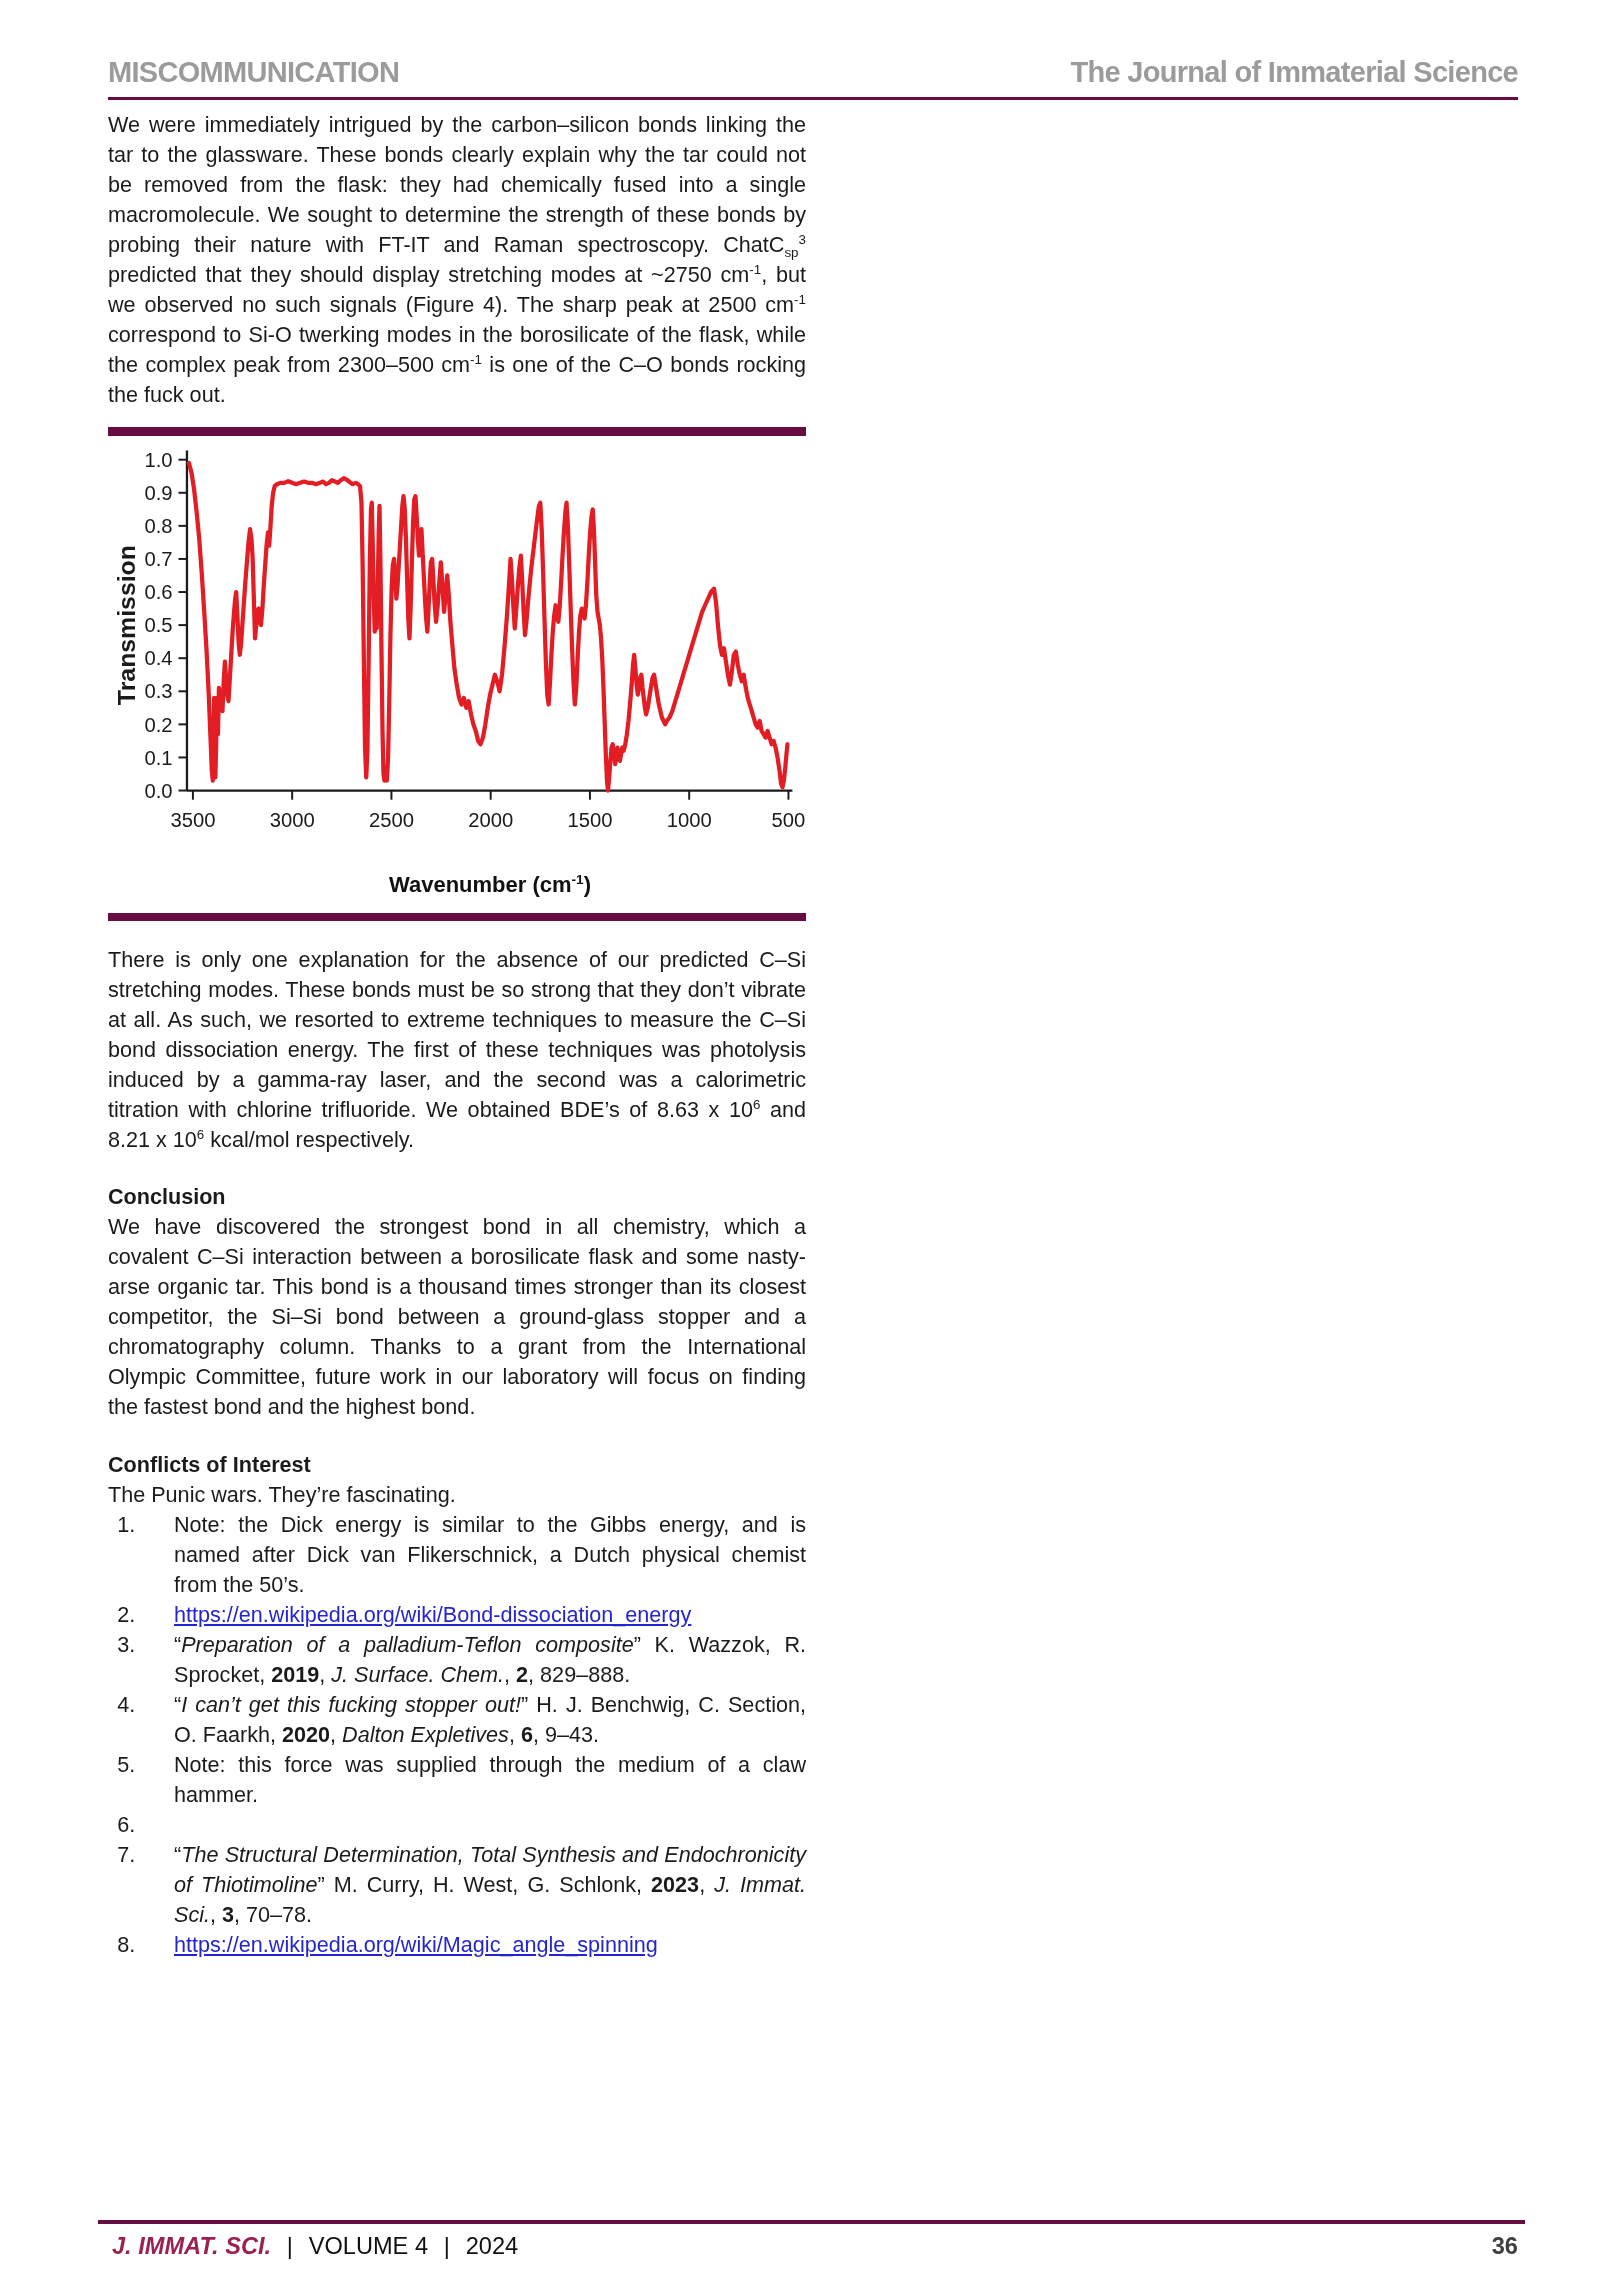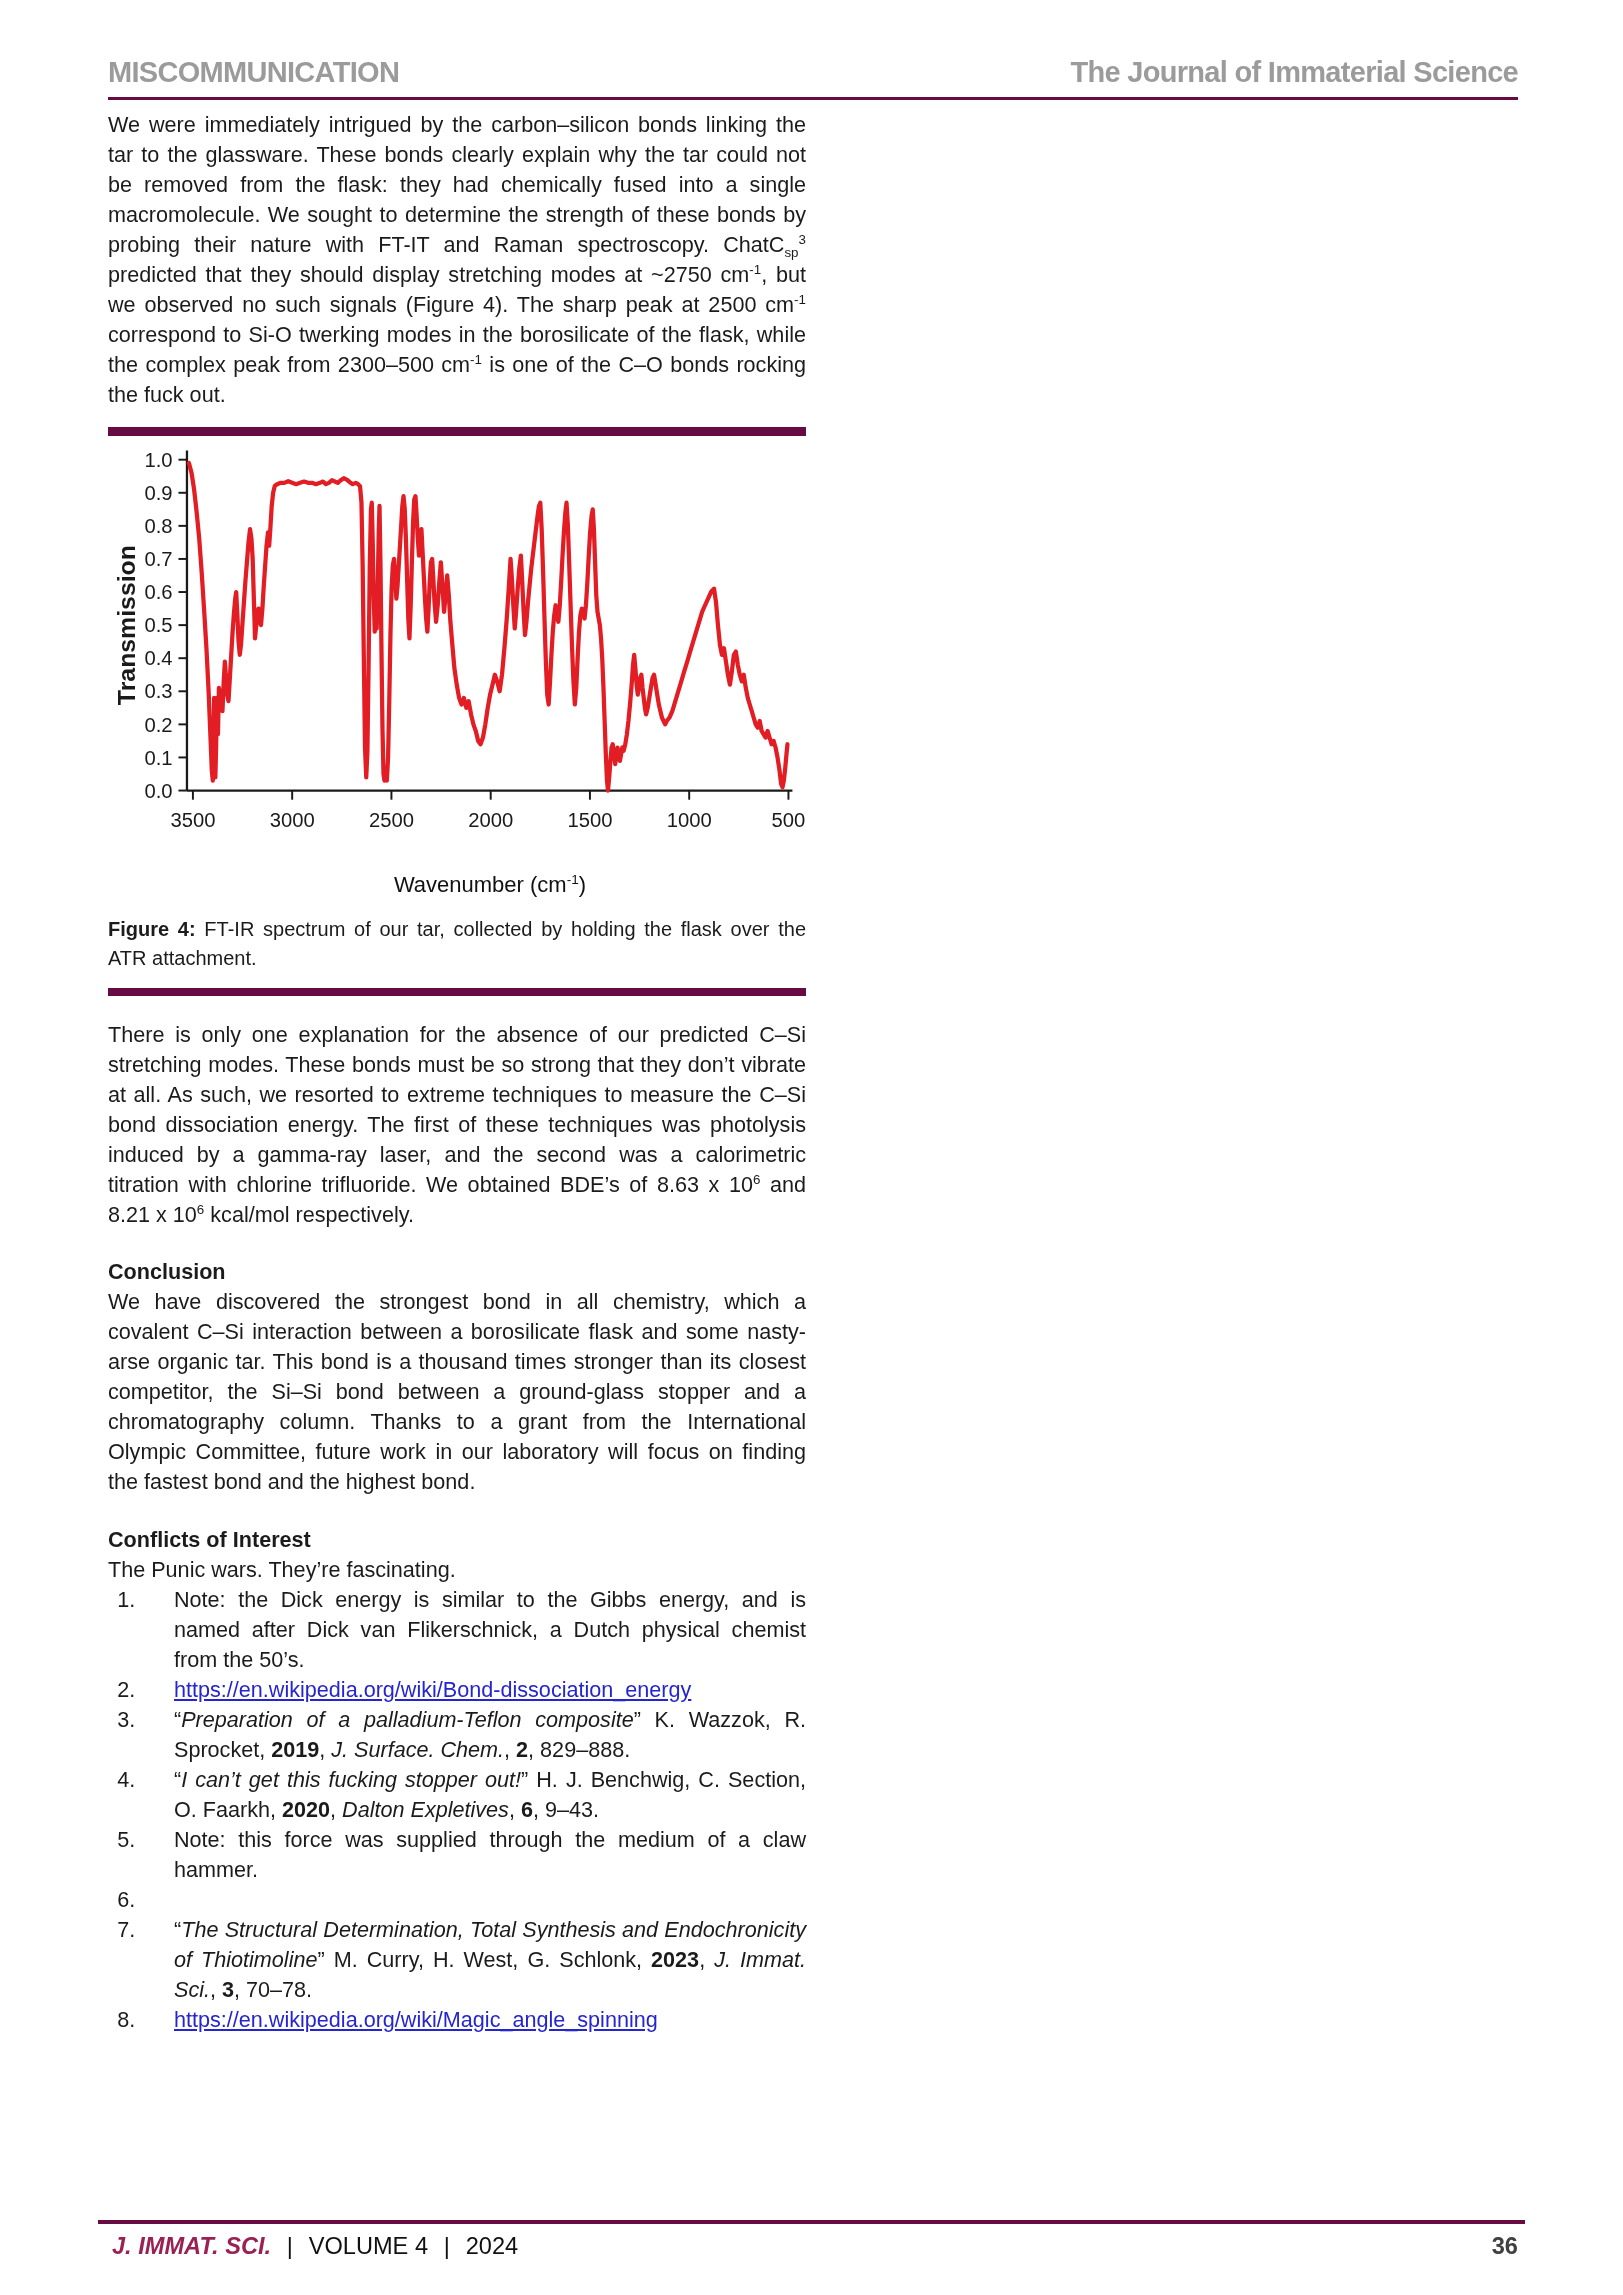--- a/index.html
+++ b/index.html
@@ -34,21 +34,21 @@
   .sup{vertical-align:super;font-size:0.62em;line-height:0}
   .sub{vertical-align:sub;font-size:0.62em;line-height:0}
   .i{font-style:italic}
   .b{font-weight:700}
   .link{color:var(--link);text-decoration:underline;word-break:break-all;cursor:pointer}
   .accent-bar{height:9.2px;background:var(--accent)}
   .bar-top{margin-top:17px}
   .bar-bottom{height:8.5px;margin-top:14.4px}
   
   .figure-wrap{margin-top:7.9px}
-  .chart-xlabel{width:606px;margin-left:79px;text-align:center;font-size:22px;font-weight:400;color:#111;margin-top:1.3px}
+  .chart-xlabel{width:606px;margin-left:79px;text-align:center;font-size:22px;font-weight:700;color:#111;margin-top:1.3px}
   .figure-caption{margin-top:17px;font-size:20px;line-height:29px;text-align:justify}
   
   .section-heading{font-size:21.6px;line-height:30px;font-weight:700;margin-top:27.5px}
   .para-after-heading{margin-top:0}
   .p2{margin-top:23.6px}
   
   .ref-list{margin-top:0}
   .ref-item{position:relative;padding-left:66px;font-size:21.6px;line-height:30px;text-align:justify;min-height:30px}
   .ref-num{position:absolute;left:9.2px;top:0;font-size:21.6px}
   
@@ -114,21 +114,20 @@
           <line x1="736.3213114754099" y1="530" x2="736.3213114754099" y2="544" stroke="#1a1a1a" stroke-width="3"></line>
           <text x="736.3213114754099" y="586" font-size="31" fill="#1a1a1a" text-anchor="middle" font-family="Liberation Sans, sans-serif">1500</text>
           <line x1="888.1245901639344" y1="530" x2="888.1245901639344" y2="544" stroke="#1a1a1a" stroke-width="3"></line>
           <text x="888.1245901639344" y="586" font-size="31" fill="#1a1a1a" text-anchor="middle" font-family="Liberation Sans, sans-serif">1000</text>
           <line x1="1039.9278688524591" y1="530" x2="1039.9278688524591" y2="544" stroke="#1a1a1a" stroke-width="3"></line>
           <text x="1039.9278688524591" y="586" font-size="31" fill="#1a1a1a" text-anchor="middle" font-family="Liberation Sans, sans-serif">500</text>
           <text transform="rotate(-90)" x="-277" y="40" text-anchor="middle" font-size="38" font-weight="bold" fill="#1a1a1a" font-family="Liberation Sans, sans-serif">Transmission</text>
           <polyline points="123.0,29.1 127.0,44.2 130.9,69.5 134.9,105.0 138.8,145.4 142.5,196.0 146.1,251.7 149.8,312.4 153.1,378.2 155.8,444.0 158.0,499.6 159.5,514.8 160.7,464.2 161.6,388.3 162.5,459.2 163.4,509.8 164.6,464.2 165.8,388.3 167.4,444.0 168.9,373.1 170.7,398.4 172.5,378.2 174.3,408.6 176.2,363.0 178.0,332.7 179.8,358.0 181.6,383.3 183.5,393.4 185.6,358.0 187.7,322.5 189.8,287.1 192.0,256.8 193.8,236.5 195.3,226.4 197.1,261.8 198.9,302.3 200.8,322.5 202.6,307.4 204.7,277.0 206.8,246.6 209.3,211.2 211.7,180.9 214.1,150.5 216.5,130.3 218.7,145.4 220.5,175.8 222.3,236.5 224.1,297.2 226.0,277.0 227.8,256.8 229.6,251.7 231.4,271.9 233.2,277.0 235.4,251.7 237.5,216.3 239.6,185.9 241.7,155.6 243.9,135.3 245.7,155.6 247.5,130.3 249.6,94.8 251.8,74.6 254.2,64.5 257.2,61.9 262.7,59.4 268.8,59.4 274.8,56.9 280.9,59.4 287.0,61.4 293.1,59.4 299.1,57.4 305.2,59.4 311.3,59.4 317.3,61.4 323.4,59.4 328.0,57.4 332.5,61.4 337.1,59.4 341.6,55.4 346.2,57.4 350.7,59.4 355.3,55.4 359.8,52.3 364.4,54.4 369.0,58.4 373.5,61.4 378.1,59.4 381.7,61.4 384.7,64.5 386.9,89.8 388.7,185.9 390.5,327.6 392.3,464.2 394.2,509.8 396.0,469.3 397.8,337.7 399.6,185.9 401.4,99.9 402.7,89.8 404.2,155.6 405.7,236.5 407.2,287.1 408.7,256.8 410.2,282.1 411.8,216.3 413.3,135.3 414.5,94.8 416.0,185.9 417.5,317.5 419.1,438.9 420.6,504.7 422.1,514.8 423.9,509.8 425.7,514.8 427.6,479.4 429.4,393.4 431.2,292.2 433.0,221.3 434.8,185.9 436.7,175.8 438.5,206.2 440.3,236.5 442.1,216.3 443.9,185.9 445.8,155.6 447.6,125.2 449.4,94.8 451.2,79.7 453.1,99.9 454.9,145.4 456.7,206.2 458.5,266.9 460.3,297.2 462.2,246.6 464.0,180.9 465.8,120.1 467.6,84.7 469.5,79.7 471.3,110.0 473.1,145.4 474.9,170.7 476.7,150.5 478.6,130.3 480.4,165.7 482.2,201.1 484.0,236.5 485.8,266.9 487.7,287.1 489.5,251.7 491.3,211.2 493.1,180.9 495.0,175.8 496.8,206.2 498.6,241.6 501.0,271.9 503.5,246.6 505.9,211.2 508.3,180.9 510.7,216.3 513.2,256.8 515.6,231.5 518.0,201.1 520.5,231.5 522.9,271.9 525.9,307.4 529.0,342.8 532.6,368.1 536.2,388.3 539.9,398.4 543.5,388.3 547.2,403.5 550.8,393.4 554.5,413.6 558.1,428.8 561.7,438.9 565.4,454.1 569.0,459.2 572.7,449.0 576.3,428.8 580.0,403.5 583.6,383.3 587.3,368.1 590.9,352.9 594.5,363.0 598.2,378.2 601.8,352.9 605.5,312.4 609.1,266.9 612.1,221.3 614.9,175.8 617.0,206.2 619.1,246.6 621.3,282.1 623.4,256.8 625.8,221.3 628.2,191.0 630.7,170.7 632.8,211.2 634.9,256.8 637.0,292.2 639.2,271.9 641.6,241.6 644.0,216.3 646.5,191.0 648.9,170.7 651.3,150.5 653.7,130.3 656.2,110.0 658.3,94.8 660.4,89.8 662.5,130.3 664.7,196.0 666.8,266.9 668.9,332.7 671.0,383.3 673.2,398.4 675.3,363.0 677.4,322.5 679.5,287.1 681.7,261.8 683.8,246.6 685.9,261.8 688.0,271.9 690.2,246.6 692.3,211.2 694.4,170.7 696.5,135.3 698.7,105.0 700.5,89.8 702.6,125.2 704.7,185.9 706.9,251.7 709.0,312.4 711.1,363.0 713.2,398.4 715.4,373.1 717.5,327.6 719.6,287.1 721.7,261.8 723.9,251.7 726.0,256.8 728.1,266.9 730.2,246.6 732.4,211.2 734.5,170.7 736.6,135.3 738.8,110.0 740.6,99.9 742.4,130.3 744.2,180.9 746.0,231.5 747.9,256.8 749.7,266.9 751.5,277.0 753.3,297.2 755.1,327.6 757.0,373.1 758.8,423.7 760.6,474.3 762.4,514.8 763.9,530.0 765.8,509.8 767.6,484.5 769.4,464.2 771.2,459.2 773.1,474.3 774.9,489.5 776.7,479.4 778.5,464.2 780.3,474.3 782.2,484.5 784.0,474.3 785.8,464.2 787.9,469.3 790.4,459.2 792.8,444.0 795.2,423.7 797.6,398.4 800.1,368.1 802.2,337.7 804.0,322.5 805.8,342.8 807.7,368.1 809.5,383.3 811.3,373.1 813.1,358.0 815.0,352.9 816.8,373.1 818.6,388.3 820.4,403.5 822.2,413.6 824.7,403.5 827.1,388.3 829.5,373.1 832.0,358.0 834.4,352.9 836.8,368.1 839.2,383.3 841.7,398.4 844.1,408.6 846.5,418.7 849.0,423.7 851.4,428.8 853.8,423.7 857.8,418.7 862.3,408.6 866.9,393.4 871.4,378.2 876.0,363.0 880.5,347.8 885.1,332.7 889.6,317.5 894.2,302.3 898.8,287.1 903.3,271.9 907.9,256.8 912.4,246.6 917.0,236.5 921.5,226.4 926.1,221.3 929.1,241.6 932.1,277.0 935.2,307.4 938.2,322.5 941.3,312.4 944.3,332.7 947.3,352.9 950.4,368.1 953.4,347.8 956.4,322.5 959.5,317.5 962.5,337.7 965.5,352.9 968.6,363.0 971.6,352.9 974.7,373.1 977.7,388.3 980.7,398.4 983.8,408.6 986.8,418.7 989.8,428.8 992.9,433.9 995.9,423.7 998.9,438.9 1002.0,444.0 1005.0,449.0 1008.0,438.9 1011.1,449.0 1014.1,459.2 1017.2,454.1 1020.2,464.2 1023.2,479.4 1026.3,499.6 1028.7,519.9 1030.8,524.9 1032.9,514.8 1035.1,494.6 1036.9,474.3 1038.4,459.2" fill="none" stroke="#e21d24" stroke-width="6.5" stroke-linejoin="round" stroke-linecap="round"></polyline>
         </svg>
       <div class="chart-xlabel"><span>Wavenumber (cm</span><span class="sup">-1</span><span>)</span></div>
-      <p class="figure-caption"><span class="b">Figure 4:</span><span> FT-IR spectrum of our tar, collected by holding the flask over the ATR attachment.</span></p>
     </div>
 
     <div class="accent-bar bar-bottom"></div>
 
     <p class="body-text p2"><span>There is only one explanation for the absence of our predicted C–Si stretching modes. These bonds must be so strong that they don’t vibrate at all. As such, we resorted to extreme techniques to measure the C–Si bond dissociation energy. The first of these techniques was photolysis induced by a gamma-ray laser, and the second was a calorimetric titration with chlorine trifluoride. We obtained BDE’s of 8.63 x 10</span><span class="sup">6</span><span> and 8.21 x 10</span><span class="sup">6</span><span> kcal/mol respectively.</span></p>
 
     <h2 class="section-heading">Conclusion</h2>
     <p class="body-text para-after-heading">We have discovered the strongest bond in all chemistry, which a covalent C–Si interaction between a borosilicate flask and some nasty-arse organic tar. This bond is a thousand times stronger than its closest competitor, the Si–Si bond between a ground-glass stopper and a chromatography column. Thanks to a grant from the International Olympic Committee, future work in our laboratory will focus on finding the fastest bond and the highest bond.</p>
 
     <h2 class="section-heading">Conflicts of Interest</h2>

